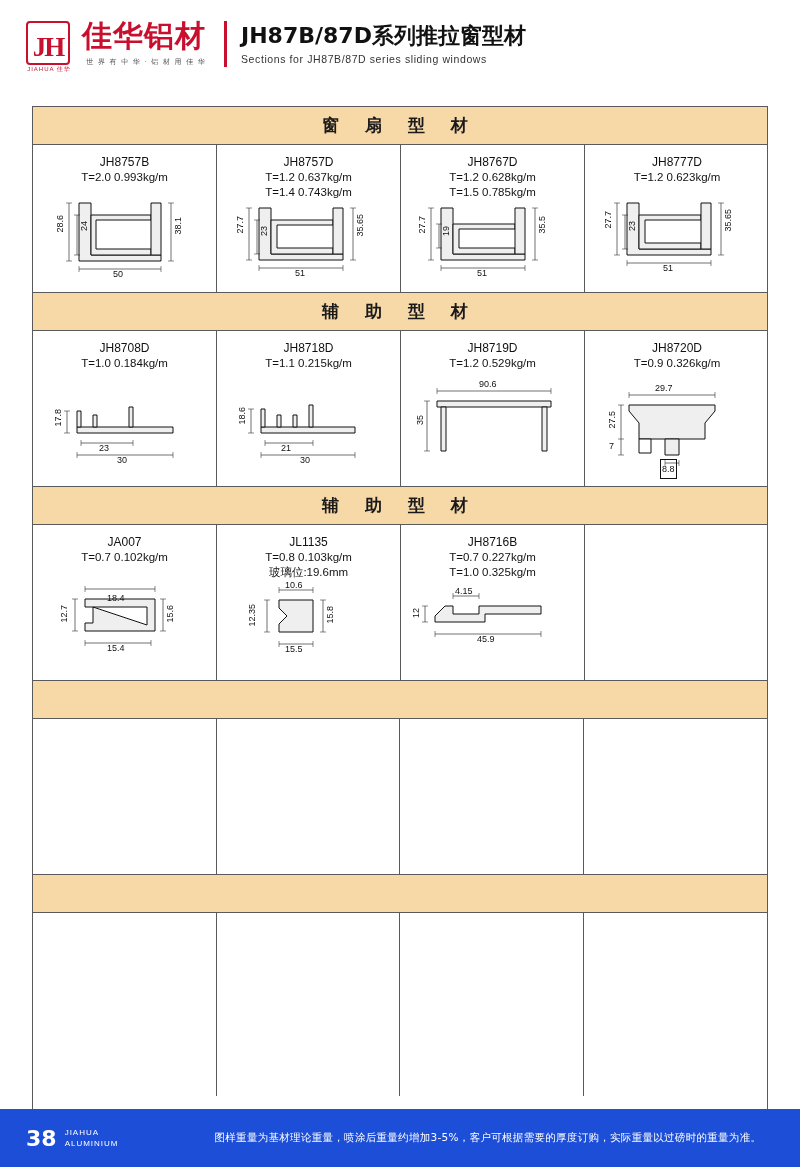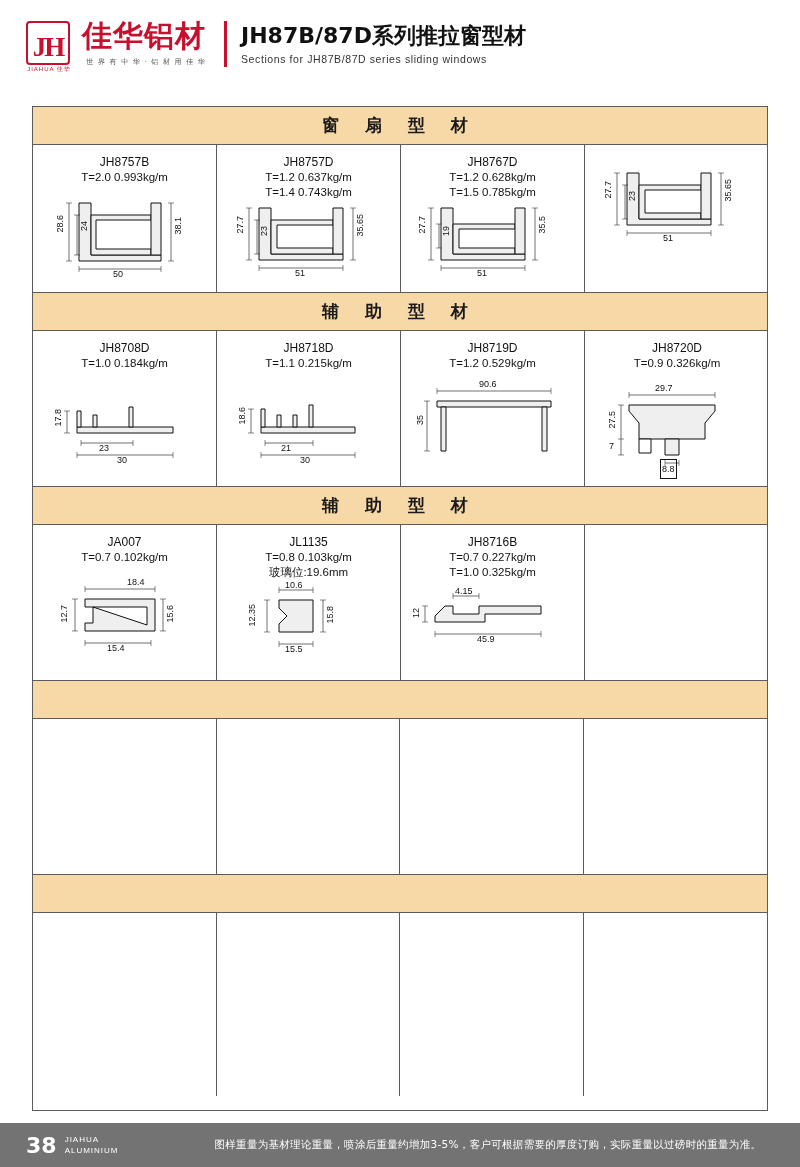--- a/index.html
+++ b/index.html
@@ -86,22 +86,22 @@
   .cap .name{font-size:12px;}
   .fig{position:relative;width:100%;}
   .dim{
     position:absolute;font-size:9px;color:#111;
     font-family:"Liberation Sans", sans-serif;white-space:nowrap;
   }
   .dim.v{writing-mode:vertical-rl;transform:rotate(180deg);}
   svg{display:block;}
   
   .footer{
-    position:absolute;left:0;bottom:0;width:800px;height:44px;
-    background:#737373;display:flex;align-items:center;
+    position:absolute;left:0;bottom:0;width:800px;height:58px;
+    background:#1d4ed8;display:flex;align-items:center;
   }
   .page-no{
     color:#fff;font-size:22px;font-weight:bold;margin-left:26px;
     font-family:"DejaVu Sans", sans-serif;
   }
   .footer-brand{
     color:#fff;font-size:8px;line-height:11px;margin-left:8px;letter-spacing:1px;
   }
   .footer-note{
     color:#fff;font-size:10.5px;margin-left:96px;letter-spacing:.3px;
@@ -239,20 +239,24 @@
           </g>
         </svg>
         <span class="dim v" style="left:16px;top:16px;">27.7</span>
         <span class="dim v" style="left:40px;top:26px;">19</span>
         <span class="dim v" style="left:136px;top:16px;">35.5</span>
         <span class="dim" style="left:76px;top:68px;">51</span>
       </div>
     </div>
 
     <div class="cell">
+      <div class="cap">
+        <div class="name">JH8777D</div>
+        <div>T=1.2   0.623kg/m</div>
+      </div>
       <div class="fig" style="height:92px;">
         <svg width="184" height="92" viewBox="0 0 184 92">
           <g stroke="#111" stroke-width="1" fill="#efefef">
             <path d="M48 18 L54 18 L54 64 L126 64 L126 70 L42 70 L42 18 Z"></path>
             <path d="M54 30 L116 30 L116 35 L60 35 L60 58 L116 58 L116 64 L54 64 Z"></path>
             <path d="M116 18 L126 18 L126 64 L116 64 Z"></path>
           </g>
           <g stroke="#111" stroke-width=".6" fill="none">
             <line x1="32" y1="18" x2="32" y2="70"></line>
             <line x1="40" y1="30" x2="40" y2="64"></line>
@@ -436,21 +440,21 @@
             <line x1="52" y1="21" x2="52" y2="27"></line>
               <line x1="122" y1="21" x2="122" y2="27"></line>
             <line x1="39" y1="34" x2="45" y2="34"></line>
               <line x1="39" y1="66" x2="45" y2="66"></line>
             <line x1="127" y1="34" x2="133" y2="34"></line>
               <line x1="127" y1="66" x2="133" y2="66"></line>
             <line x1="52" y1="75" x2="52" y2="81"></line>
               <line x1="118" y1="75" x2="118" y2="81"></line>
           </g>
         </svg>
-        <span class="dim" style="left:74px;top:12px;margin-left:20px;">18.4</span>
+        <span class="dim" style="left:74px;top:28px;">18.4</span>
         <span class="dim v" style="left:26px;top:40px;">12.7</span>
         <span class="dim v" style="left:132px;top:40px;">15.6</span>
         <span class="dim" style="left:74px;top:78px;">15.4</span>
       </div>
     </div>
 
     <div class="cell">
       <div class="cap">
         <div class="name">JL1135</div>
         <div>T=0.8   0.103kg/m</div>

